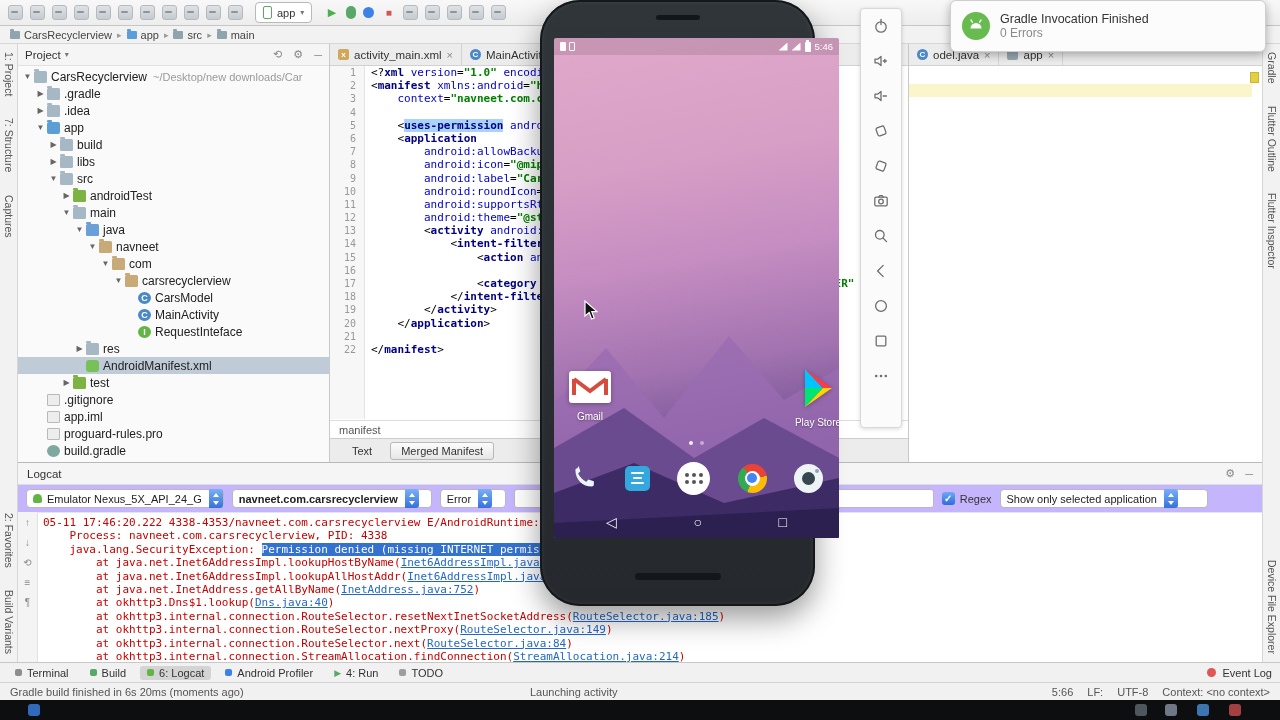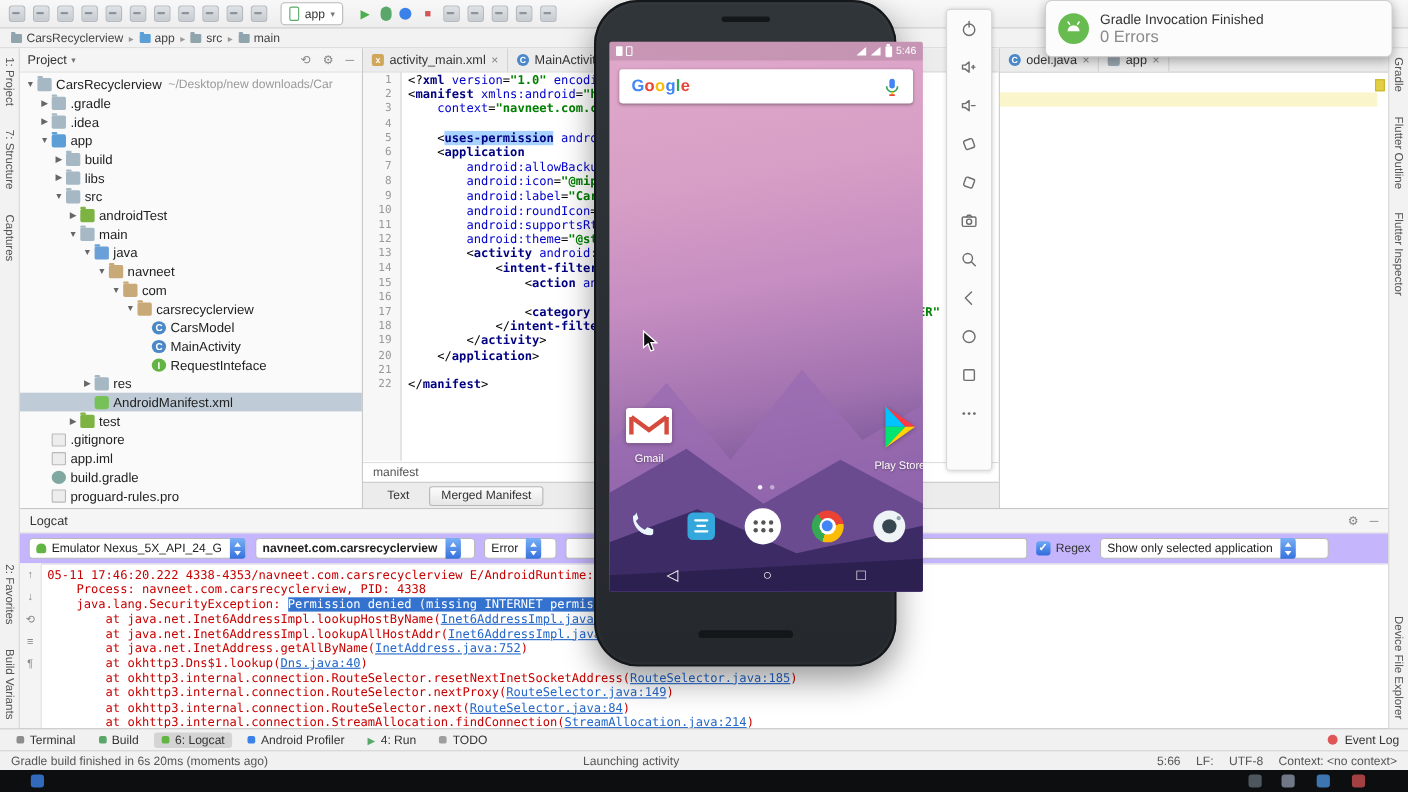--- a/index.html
+++ b/index.html
@@ -185,21 +185,21 @@
   .d-cam::before{content:'';position:absolute;left:8px;top:8px;width:13px;height:13px;border-radius:50%;background:#37474f}
   .d-cam::after{content:'';position:absolute;right:4px;top:5px;width:4px;height:4px;border-radius:50%;background:#90a4ae}
   .pnav{position:absolute;left:0;right:0;bottom:0;height:32px;display:flex;align-items:center;justify-content:space-between;
     padding:0 52px;box-sizing:border-box;color:rgba(255,255,255,.95);font-size:14px;z-index:2}
 
   
   .notif{position:absolute;left:950px;top:0;width:316px;height:52px;background:#fcfcfc;border:1px solid #cfcfcf;border-radius:6px;
     box-shadow:0 3px 10px rgba(0,0,0,.3);z-index:60;display:flex;align-items:center;padding:0 11px;box-sizing:border-box;gap:10px}
   .notif-ic{width:28px;height:28px;border-radius:50%;background:#67bb4f;flex:none}
   .notif .t1{font-size:12.5px;color:#333}
-  .notif .t2{font-size:15px;color:#8a8a8a;margin-top:0}
+  .notif .t2{font-size:12px;color:#8a8a8a;margin-top:0}
 
   .cursor{position:absolute;left:584px;top:300px;z-index:70}
 </style>
 </head>
 <body>
 
 <div class="stage">
 
   <div class="toolbar">
     <div class="tb-group">
@@ -388,27 +388,27 @@
           <span class="tico i-file"></span>
           <span>.gitignore</span>
         </div>
         <div class="trow" style="padding-left: 17px;">
           <span class="tarrow"></span>
           <span class="tico i-file"></span>
           <span>app.iml</span>
         </div>
         <div class="trow" style="padding-left: 17px;">
           <span class="tarrow"></span>
+          <span class="tico i-file"></span>
+          <span>proguard-rules.pro</span>
+        </div>
+        <div class="trow" style="padding-left: 17px;">
+          <span class="tarrow"></span>
           <span class="tico i-gradle"></span>
           <span>build.gradle</span>
-        </div>
-        <div class="trow" style="padding-left: 17px;">
-          <span class="tarrow"></span>
-          <span class="tico i-file"></span>
-          <span>proguard-rules.pro</span>
         </div>
       </div>
   </div>
 
   <div class="editor">
     <div class="etabs">
         <div class="etab">
           <span class="ticon xml">x</span>
           <span>activity_main.xml</span>
           <span class="tclose">×</span>
@@ -645,29 +645,20 @@
           <i class="psq"></i>
           <i class="psq o"></i>
         </span>
         <span class="ps-right">
           <i class="tri"></i>
           <i class="tri"></i>
           <i class="batt"></i>
           <span>5:46</span>
         </span>
       </div>
-      <div class="gsearch">
-        <span class="glogo"><span style="color: rgb(66, 133, 244);">G</span><span style="color: rgb(234, 67, 53);">o</span><span style="color: rgb(251, 188, 5);">o</span><span style="color: rgb(66, 133, 244);">g</span><span style="color: rgb(52, 168, 83);">l</span><span style="color: rgb(234, 67, 53);">e</span></span>
-        <svg class="mic" width="16" height="18" viewBox="0 0 16 18">
-          <rect x="5.5" y="1.5" width="5" height="9" rx="2.5" fill="#4285f4"></rect>
-          <path d="M3 8.5 a5 5 0 0 0 10 0" fill="none" stroke="#34a853" stroke-width="1.5"></path>
-          <line x1="8" y1="13.5" x2="8" y2="16" stroke="#fbbc05" stroke-width="1.5"></line>
-          <line x1="5.5" y1="16.5" x2="10.5" y2="16.5" stroke="#ea4335" stroke-width="1.5"></line>
-        </svg>
-      </div>
 
       <div class="appcol" style="left:8px;top:333px">
         <svg width="42" height="32" viewBox="0 0 42 32" style="filter:drop-shadow(0 1px 2px rgba(0,0,0,.3))">
           <rect width="42" height="32" rx="3" fill="#fff"></rect>
           <path d="M5 8 V24" stroke="#d54c3f" stroke-width="4"></path>
           <path d="M37 8 V24" stroke="#d54c3f" stroke-width="4"></path>
           <path d="M5 8 L21 20 L37 8" fill="none" stroke="#d54c3f" stroke-width="4"></path>
         </svg>
         <div class="applbl">Gmail</div>
       </div>

